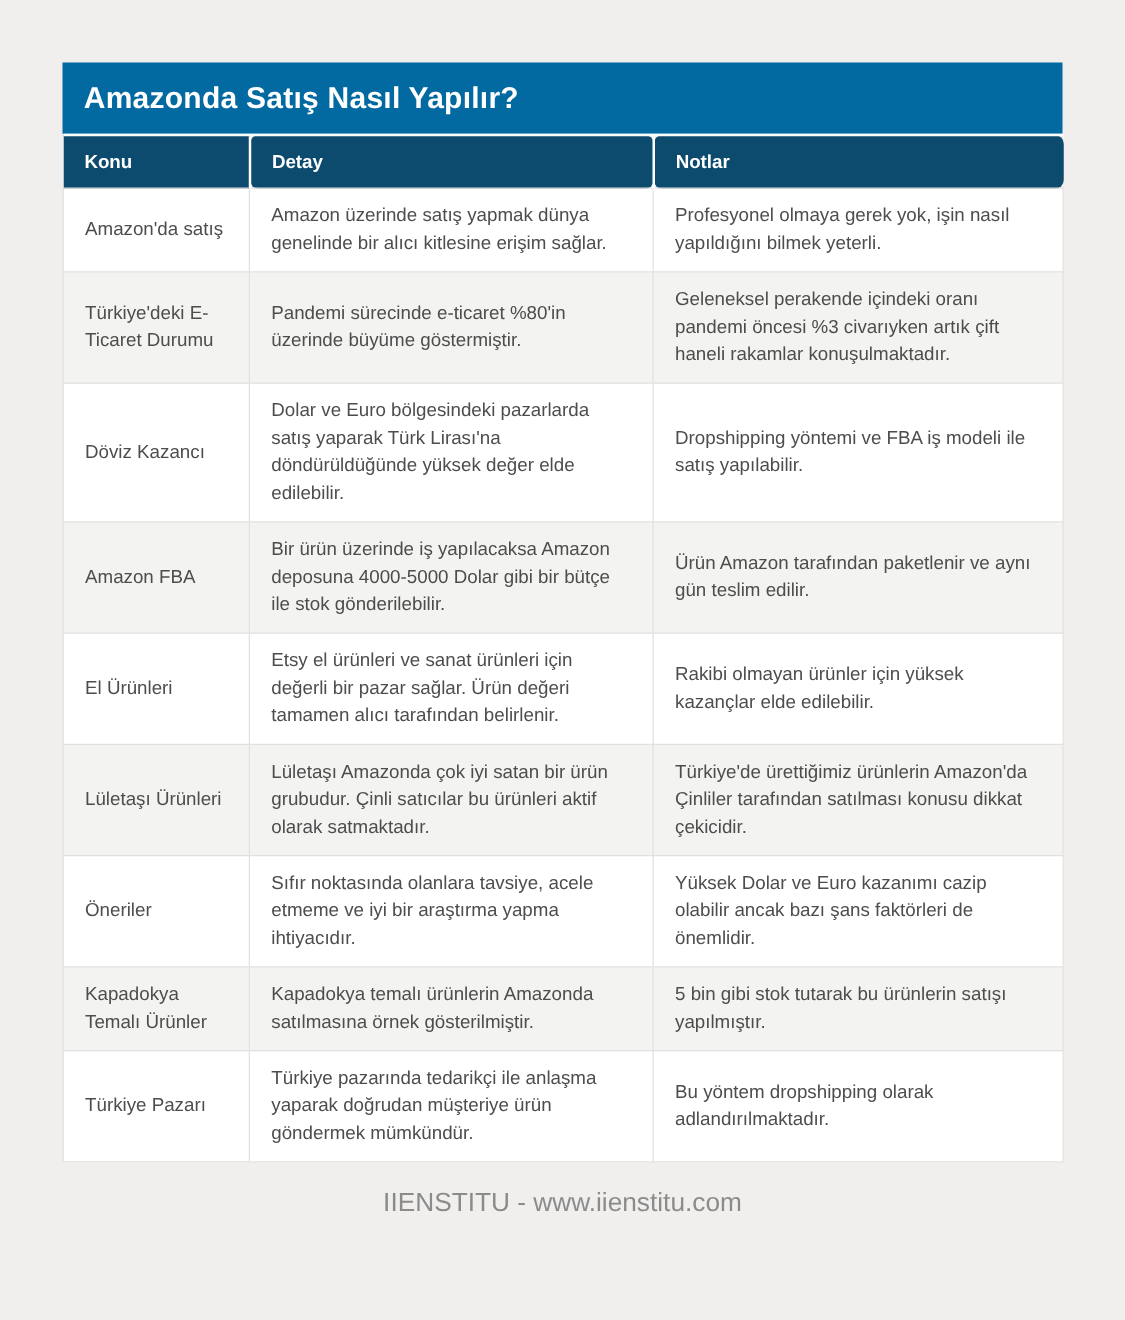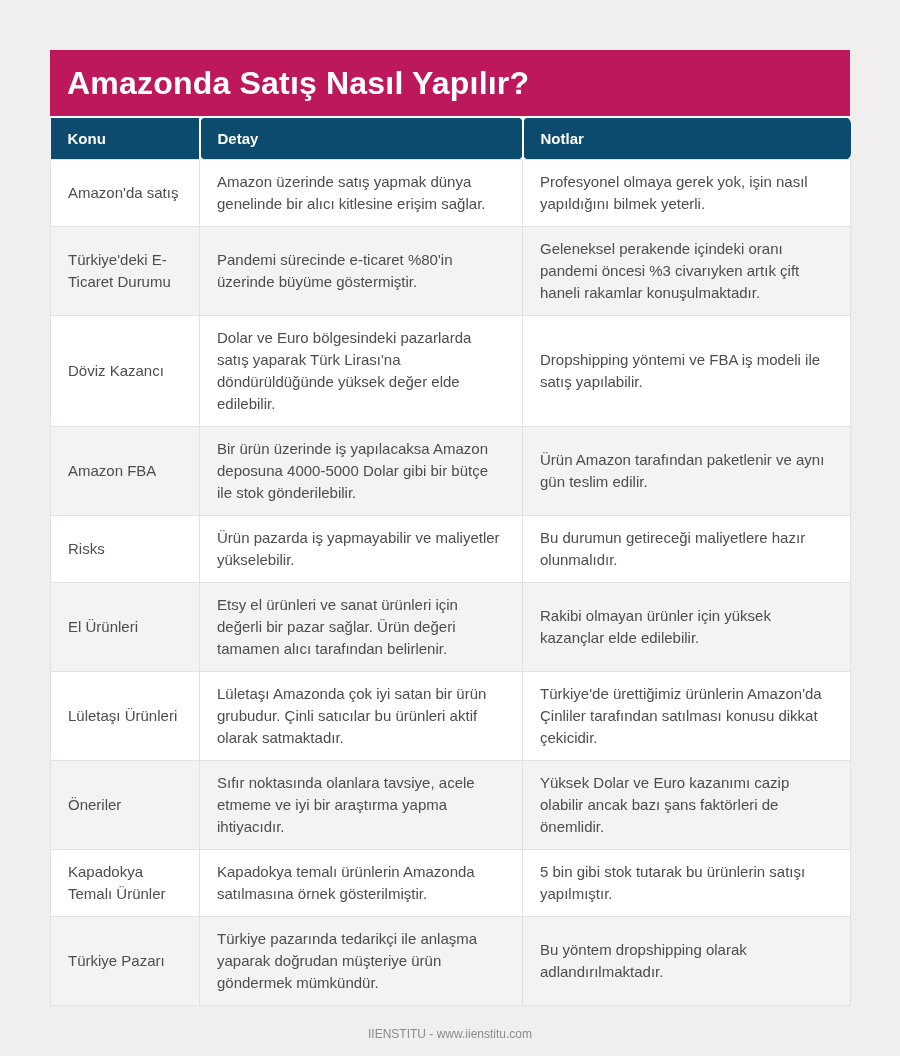--- a/index.html
+++ b/index.html
@@ -7,23 +7,23 @@
     width: 900px; height: 1056px;
     background: #f0efee;
     font-family: "Liberation Sans", "DejaVu Sans", sans-serif;
     overflow: hidden;
   }
   .card {
     width: 800px;
     margin: 50px auto 0 auto;
   }
   .title-bar {
-    background: #be185d;
+    background: #0369a1;
     color: #ffffff;
-    font-size: 32px;
+    font-size: 24px;
     font-weight: bold;
     padding: 15px 17px 14px 17px;
     letter-spacing: 0.2px;
     margin-top: 40px;
   }
   table {
     width: 100%;
     border-collapse: collapse;
     table-layout: fixed;
   }
@@ -51,21 +51,21 @@
     vertical-align: middle;
     border: 1px solid #e2e1df;
     background: #ffffff;
   }
   tbody tr:nth-child(even) td {
     background: #f3f3f1;
   }
   .footer {
     text-align: center;
     color: #8b8b8b;
-    font-size: 12px;
+    font-size: 21px;
     margin-top: 21px;
   }
 </style>
 </head>
 <body>
 
 <div class="card">
   <div class="title-bar">Amazonda Satış Nasıl Yapılır?</div>
   <table>
     <colgroup>
@@ -95,25 +95,20 @@
         <td>Döviz Kazancı</td>
         <td>Dolar ve Euro bölgesindeki pazarlarda satış yaparak Türk Lirası'na döndürüldüğünde yüksek değer elde edilebilir.</td>
         <td>Dropshipping yöntemi ve FBA iş modeli ile satış yapılabilir.</td>
       </tr>
       <tr>
         <td>Amazon FBA</td>
         <td>Bir ürün üzerinde iş yapılacaksa Amazon deposuna 4000-5000 Dolar gibi bir bütçe ile stok gönderilebilir.</td>
         <td>Ürün Amazon tarafından paketlenir ve aynı gün teslim edilir.</td>
       </tr>
       <tr>
-        <td>Risks</td>
-        <td>Ürün pazarda iş yapmayabilir ve maliyetler yükselebilir.</td>
-        <td>Bu durumun getireceği maliyetlere hazır olunmalıdır.</td>
-      </tr>
-      <tr>
         <td>El Ürünleri</td>
         <td>Etsy el ürünleri ve sanat ürünleri için değerli bir pazar sağlar. Ürün değeri tamamen alıcı tarafından belirlenir.</td>
         <td>Rakibi olmayan ürünler için yüksek kazançlar elde edilebilir.</td>
       </tr>
       <tr>
         <td>Lületaşı Ürünleri</td>
         <td>Lületaşı Amazonda çok iyi satan bir ürün grubudur. Çinli satıcılar bu ürünleri aktif olarak satmaktadır.</td>
         <td>Türkiye'de ürettiğimiz ürünlerin Amazon'da Çinliler tarafından satılması konusu dikkat çekicidir.</td>
       </tr>
       <tr>

